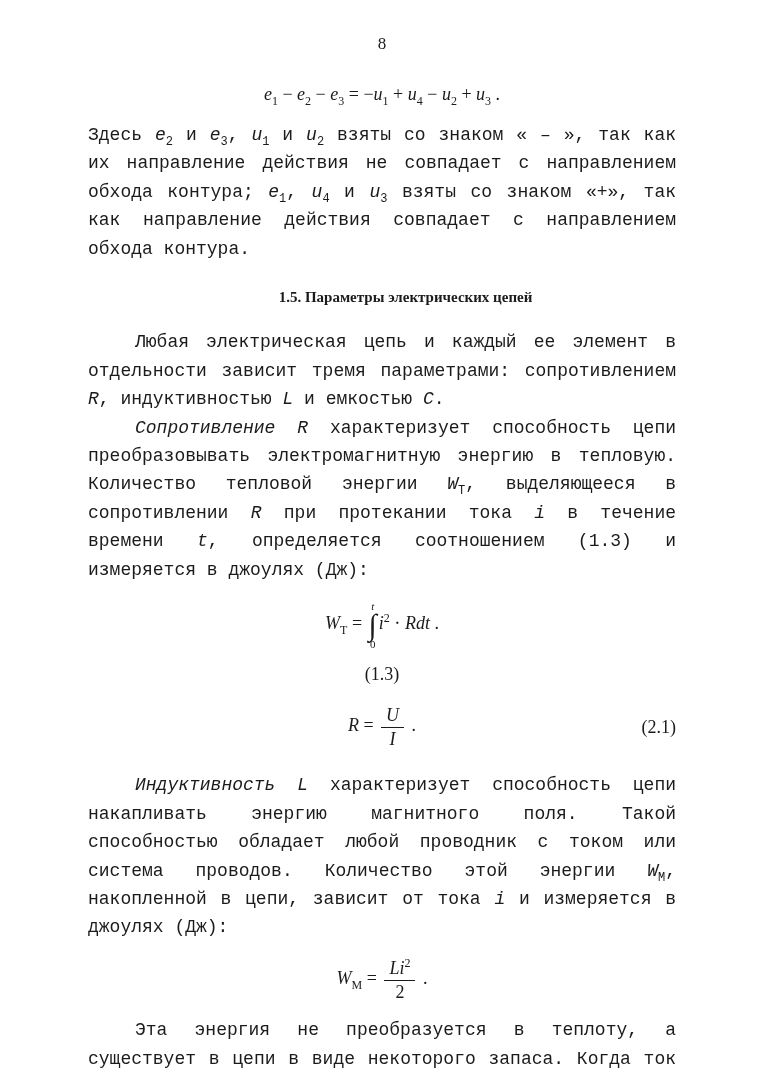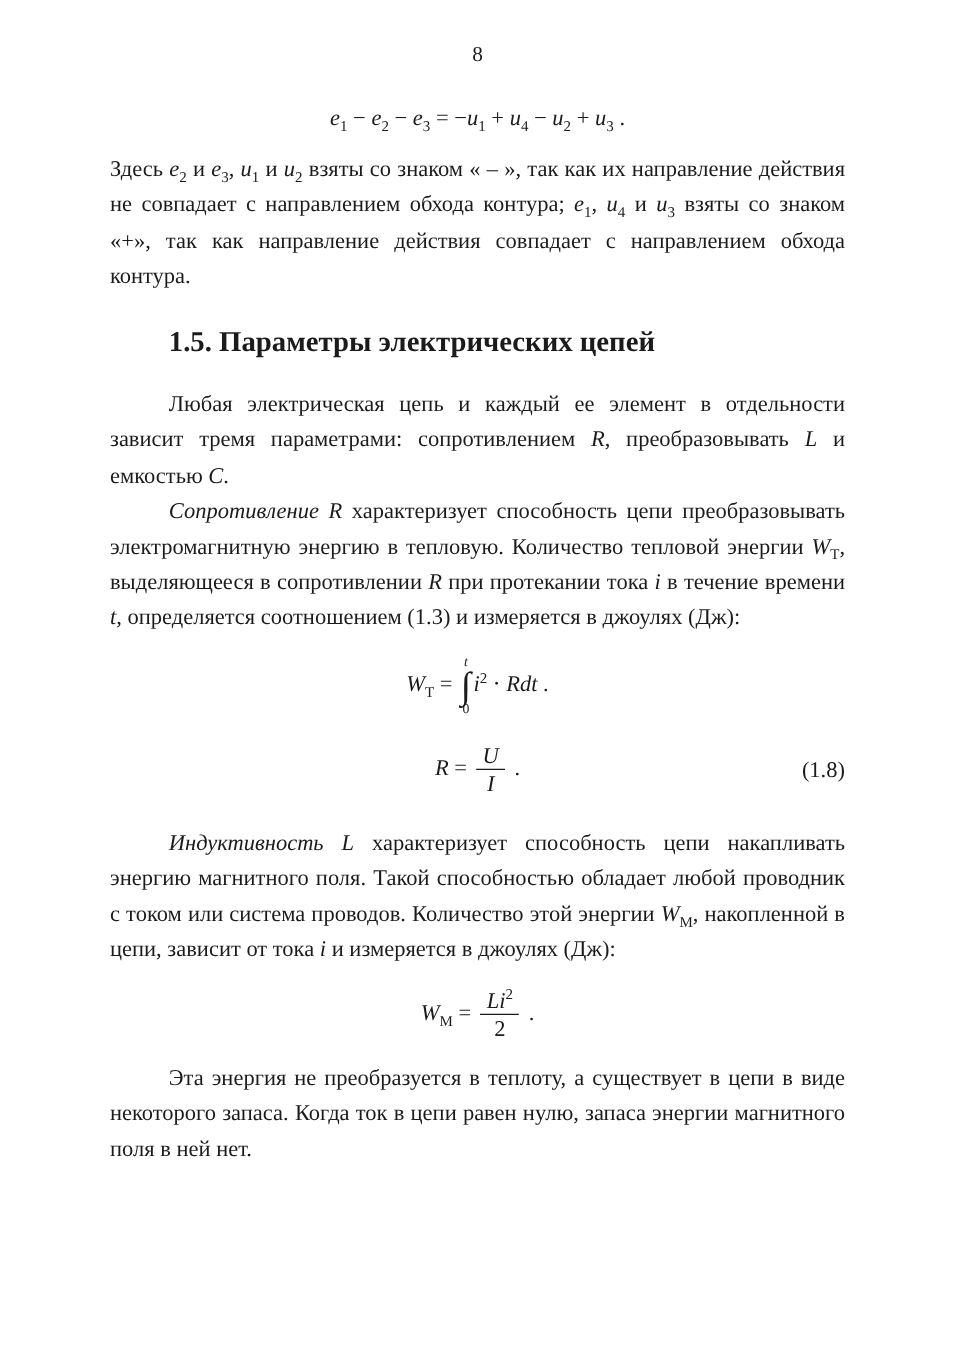--- a/index.html
+++ b/index.html
@@ -17,27 +17,29 @@
   .page-number {
     text-align: center;
     font-size: 17px;
     margin: 0 0 30px 0;
   }
   .para {
     margin: 0;
     text-align: justify;
     line-height: 1.58;
     hyphens: auto;
+    font-family: Liberation Mono, monospace;
   }
   .indent { text-indent: 47px; }
   .heading {
-    font-size: 23px;
+    font-size: 15px;
     font-weight: bold;
     margin: 26px 0 22px 0;
     text-indent: 47px;
+    text-align: center;
   }
   .it { font-style: italic; }
   sub, sup { font-size: 12px; line-height: 0; }
   .eq-line {
     text-align: center;
     margin: 16px 0 14px 0;
   }
   .eq-line.first { margin: 30px 0 16px 0; }
   .eq { white-space: nowrap; }
   .eq-num-line {
@@ -84,39 +86,42 @@
   <div class="page-number">8</div>
 
   <div class="eq-line first">
     <span class="eq"><span class="it">e</span><sub>1</sub><span> − </span><span class="it">e</span><sub>2</sub><span> − </span><span class="it">e</span><sub>3</sub><span> = −</span><span class="it">u</span><sub>1</sub><span> + </span><span class="it">u</span><sub>4</sub><span> − </span><span class="it">u</span><sub>2</sub><span> + </span><span class="it">u</span><sub>3</sub><span> .</span></span>
   </div>
 
   <p class="para"><span>Здесь </span><span class="it">e</span><sub>2</sub><span> и </span><span class="it">e</span><sub>3</sub><span>, </span><span class="it">u</span><sub>1</sub><span> и </span><span class="it">u</span><sub>2</sub><span> взяты со знаком « – », так как их направление действия не совпадает с направлением обхода контура; </span><span class="it">e</span><sub>1</sub><span>, </span><span class="it">u</span><sub>4</sub><span> и </span><span class="it">u</span><sub>3</sub><span> взяты со знаком «+», так как направление действия совпадает с направлением обхода контура.</span></p>
 
   <h2 class="heading">1.5. Параметры электрических цепей</h2>
 
-  <p class="para indent"><span>Любая электрическая цепь и каждый ее элемент в отдельности зависит тремя параметрами: сопротивлением </span><span class="it">R</span><span>, преобразовывать </span><span class="it">L</span><span> и емкостью </span><span class="it">C</span><span>.</span></p>
+  <p class="para indent"><span>Любая электрическая цепь и каждый ее элемент в отдельности зависит тремя параметрами: сопротивлением </span><span class="it">R</span><span>, индуктивностью </span><span class="it">L</span><span> и емкостью </span><span class="it">C</span><span>.</span></p>
 
   <p class="para indent"><span class="it">Сопротивление </span><span class="it">R</span><span> характеризует способность цепи преобразовывать электромагнитную энергию в тепловую. Количество тепловой энергии </span><span class="it">W</span><sub>Т</sub><span>, выделяющееся в сопротивлении </span><span class="it">R</span><span> при протекании тока </span><span class="it">i</span><span> в течение времени </span><span class="it">t</span><span>, определяется соотношением (1.3) и измеряется в джоулях (Дж):</span></p>
 
   <div class="eq-line">
     <span class="eq"><span class="it">W</span><sub>Т</sub><span> = </span><span class="intgrl">
           <span class="lim it">t</span>
           <span class="isign">∫</span>
           <span class="lim">0</span>
         </span><span class="it">i</span><sup>2</sup><span> ⋅ </span><span class="it">Rdt</span><span> .</span></span>
   </div>
+  <div class="eq-num-line">
+    <span>(1.3)</span>
+  </div>
 
 
   <div class="eq-row">
     <span class="eq"><span class="it">R</span><span> = </span><span class="frac">
           <span class="num"><span class="it">U</span></span>
           <span class="den"><span class="it">I</span></span>
         </span><span> .</span></span>
-    <span class="eq-num-right">(1.8)</span>
+    <span class="eq-num-right">(2.1)</span>
   </div>
 
   <p class="para indent"><span class="it">Индуктивность </span><span class="it">L</span><span> характеризует способность цепи накапливать энергию магнитного поля. Такой способностью обладает любой проводник с током или система проводов. Количество этой энергии </span><span class="it">W</span><sub>М</sub><span>, накопленной в цепи, зависит от тока </span><span class="it">i</span><span> и измеряется в джоулях (Дж):</span></p>
 
   <div class="eq-line">
     <span class="eq"><span class="it">W</span><sub>М</sub><span> = </span><span class="frac">
           <span class="num"><span class="it">Li</span><sup>2</sup></span>
           <span class="den"><span>2</span></span>
         </span><span> .</span></span>
   </div>

